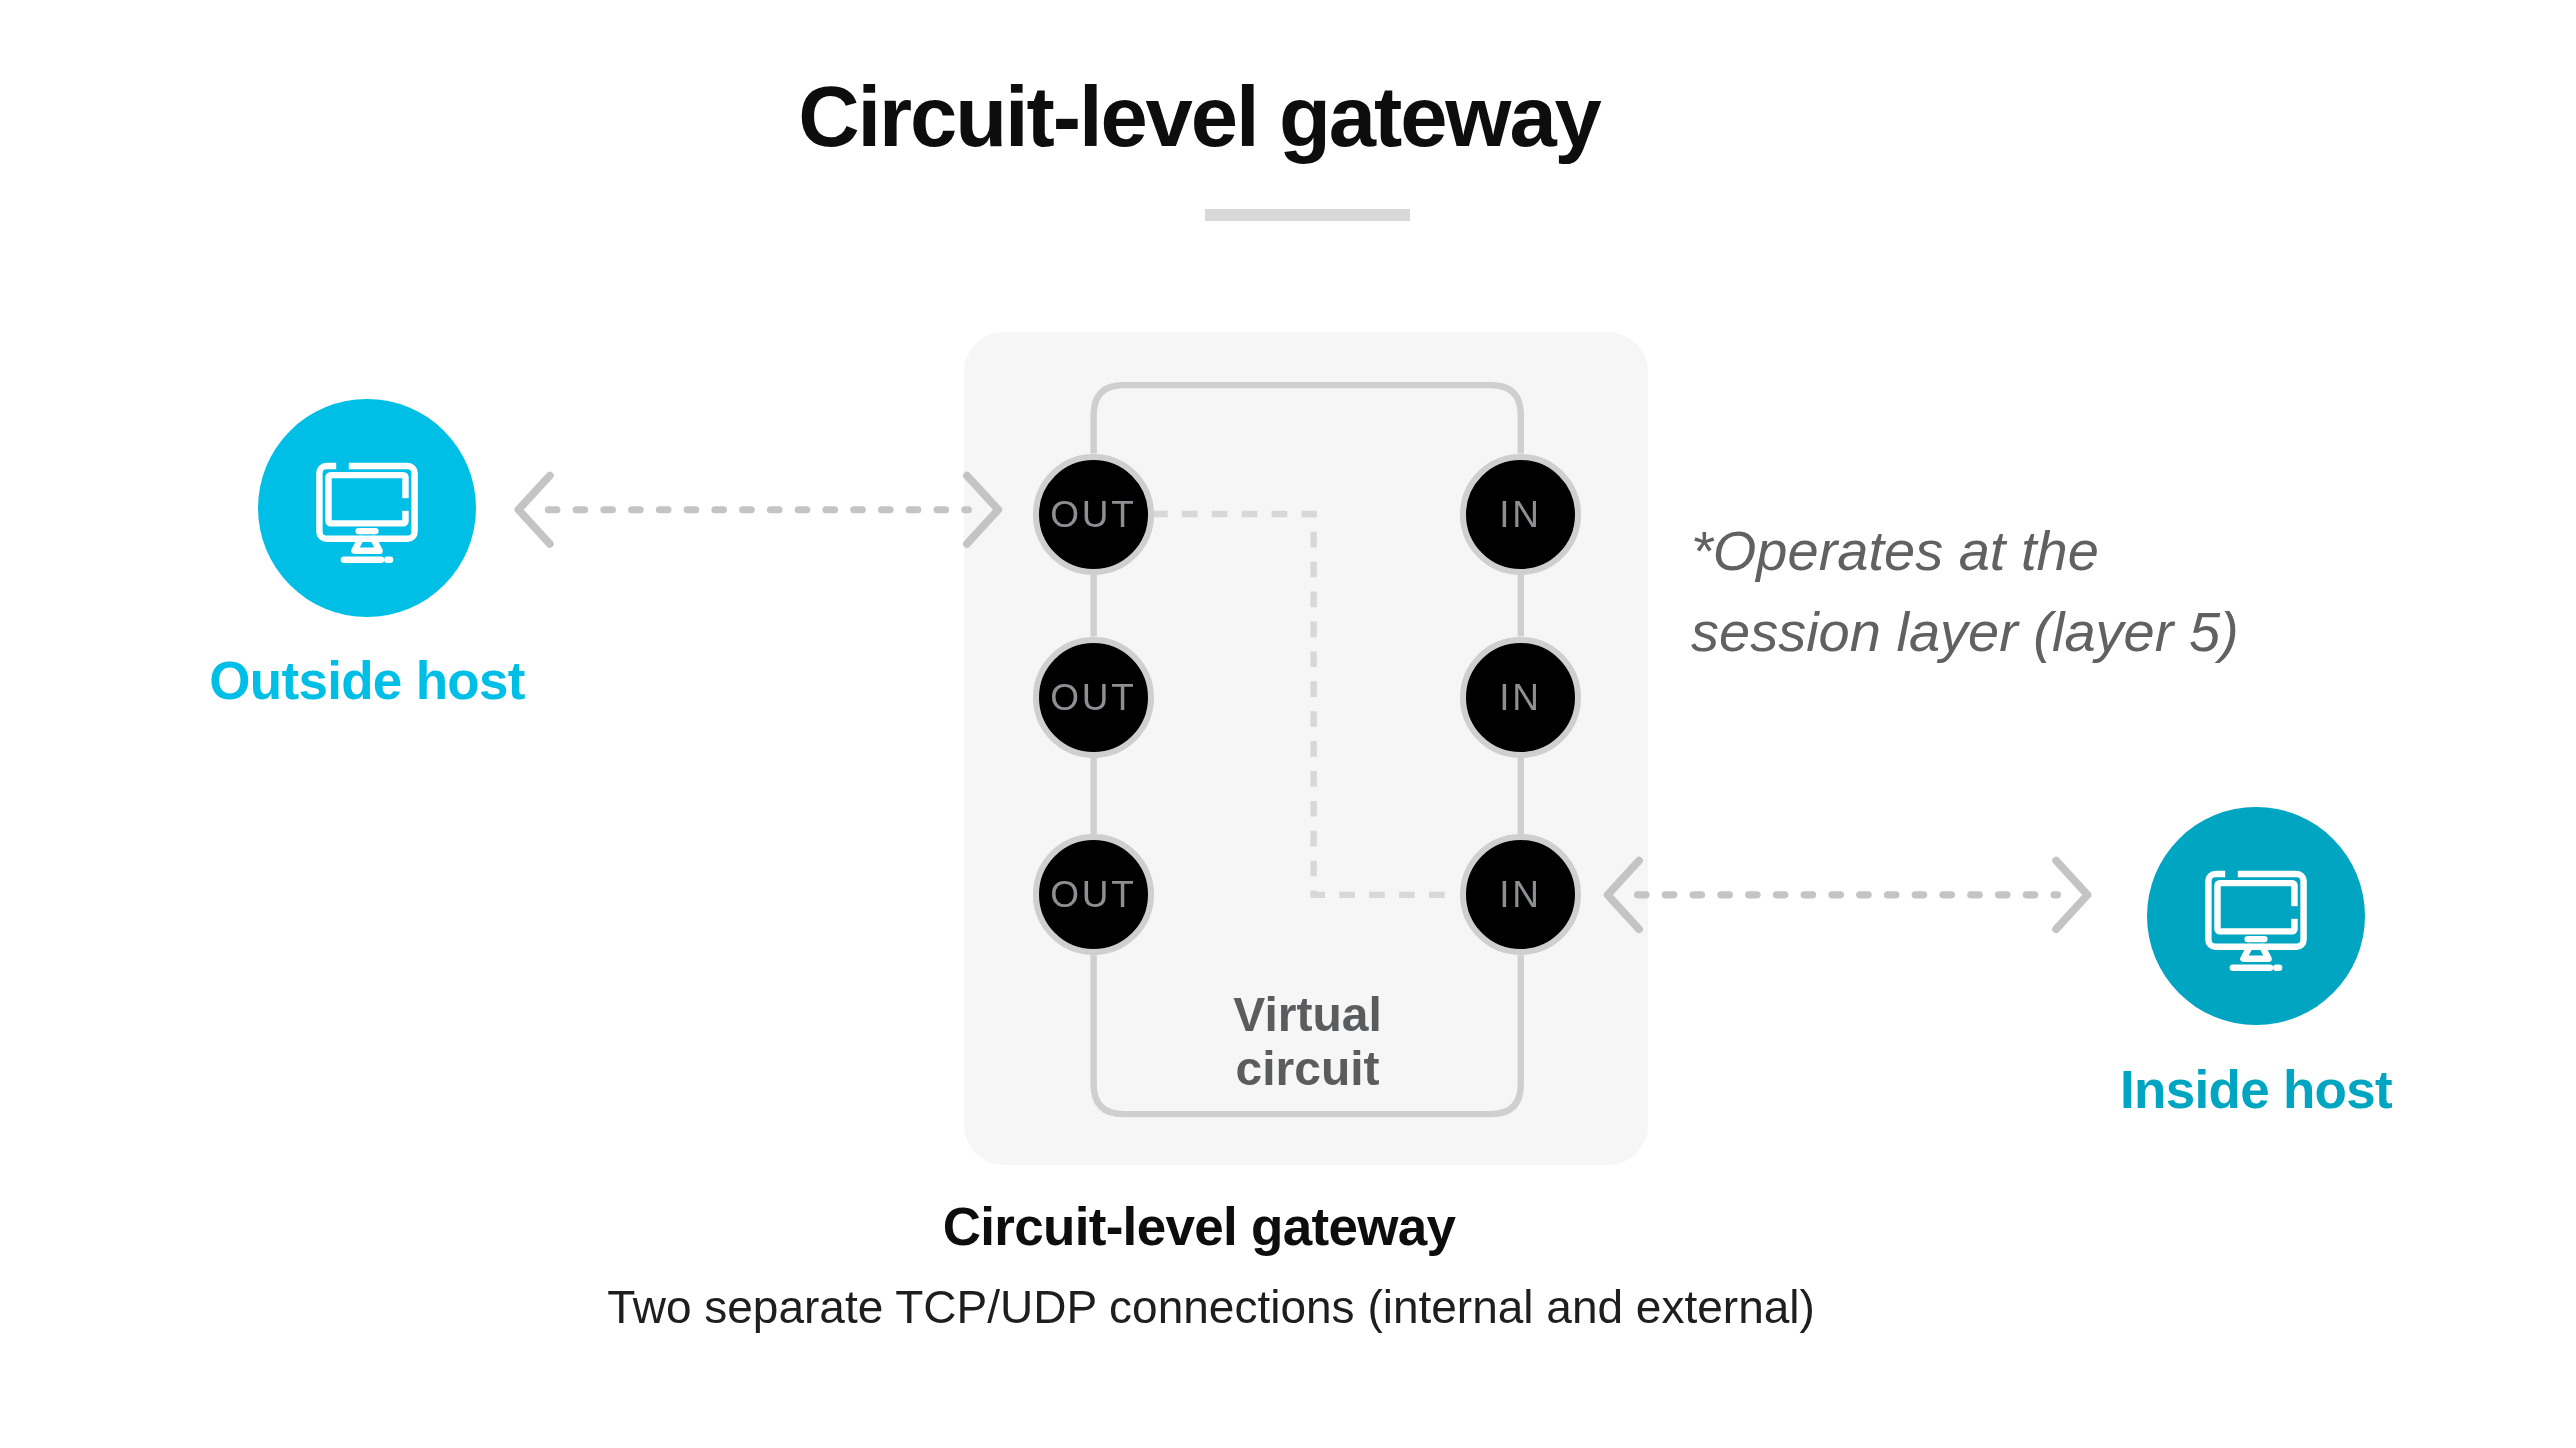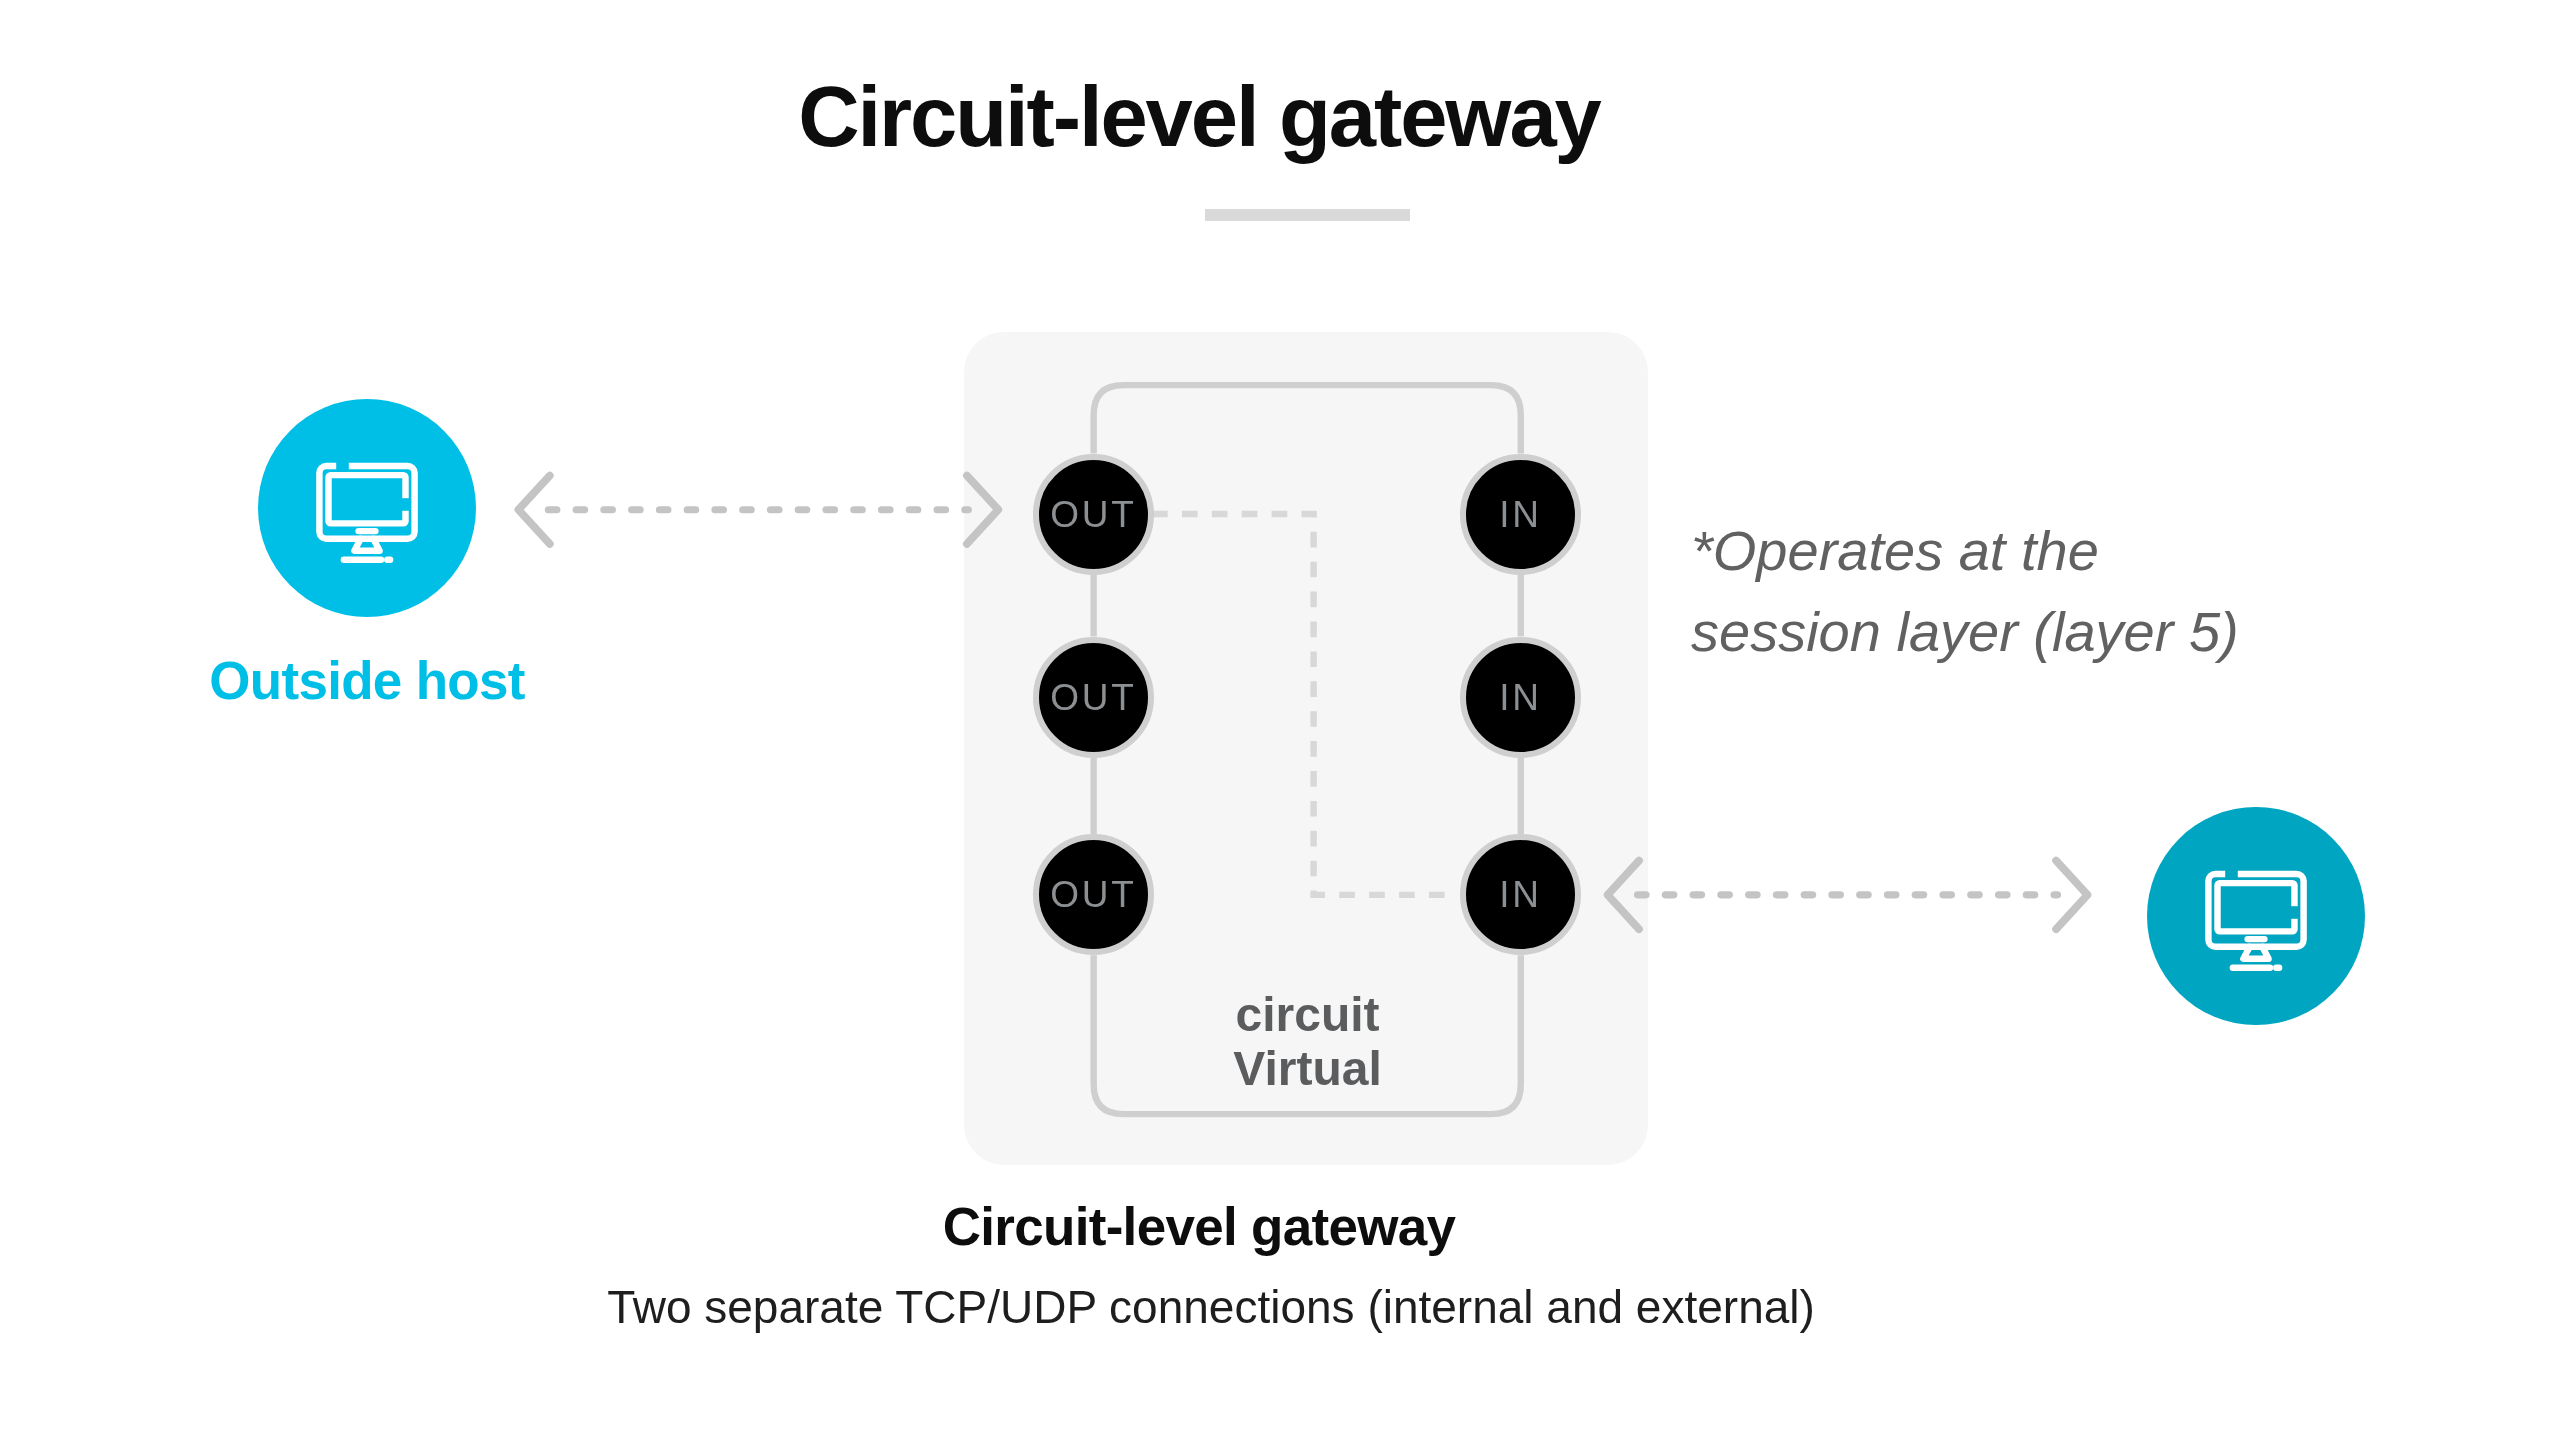--- a/index.html
+++ b/index.html
@@ -105,22 +105,22 @@
       <span>IN</span>
     </div>
   <div class="node" style="left:1460px;top:637px;">
       <span>IN</span>
     </div>
   <div class="node" style="left:1460px;top:834px;">
       <span>IN</span>
     </div>
 
   <div class="vc-label">
+    <span>Virtual</span>
     <span>circuit</span>
-    <span>Virtual</span>
   </div>
 
   <div class="host-circle outside-circle">
     <svg class="monitor" viewBox="0 0 100 100">
       <rect class="st" x="16" y="20" width="68" height="52" rx="5"></rect>
       <rect class="st" x="22.5" y="26.5" width="55" height="34.5" rx="1.5"></rect>
       <rect class="gap" x="28" y="16" width="9" height="7"></rect>
       <rect class="gap" x="74.5" y="43" width="6" height="9"></rect>
       <line class="st" x1="44" y1="66.5" x2="56" y2="66.5"></line>
       <path class="st" d="M45.5 72 L41 80.5 L59 80.5 L54.5 72"></path>
@@ -135,20 +135,21 @@
       <rect class="st" x="16" y="20" width="68" height="52" rx="5"></rect>
       <rect class="st" x="22.5" y="26.5" width="55" height="34.5" rx="1.5"></rect>
       <rect class="gap" x="28" y="16" width="9" height="7"></rect>
       <rect class="gap" x="74.5" y="43" width="6" height="9"></rect>
       <line class="st" x1="44" y1="66.5" x2="56" y2="66.5"></line>
       <path class="st" d="M45.5 72 L41 80.5 L59 80.5 L54.5 72"></path>
       <path class="st" d="M33.5 87 L60 87"></path>
       <path class="st" d="M64.5 87 L66.5 87"></path>
     </svg>
   </div>
+  <div class="host-label inside-label">Inside host</div>
 
   <div class="annotation">
     <span style="display:block">*Operates at the</span>
     <span style="display:block">session layer (layer 5)</span>
   </div>
 
   <div class="footer-title">Circuit-level gateway</div>
   <div class="footer-caption">Two separate TCP/UDP connections (internal and external)</div>
 
 </div>

